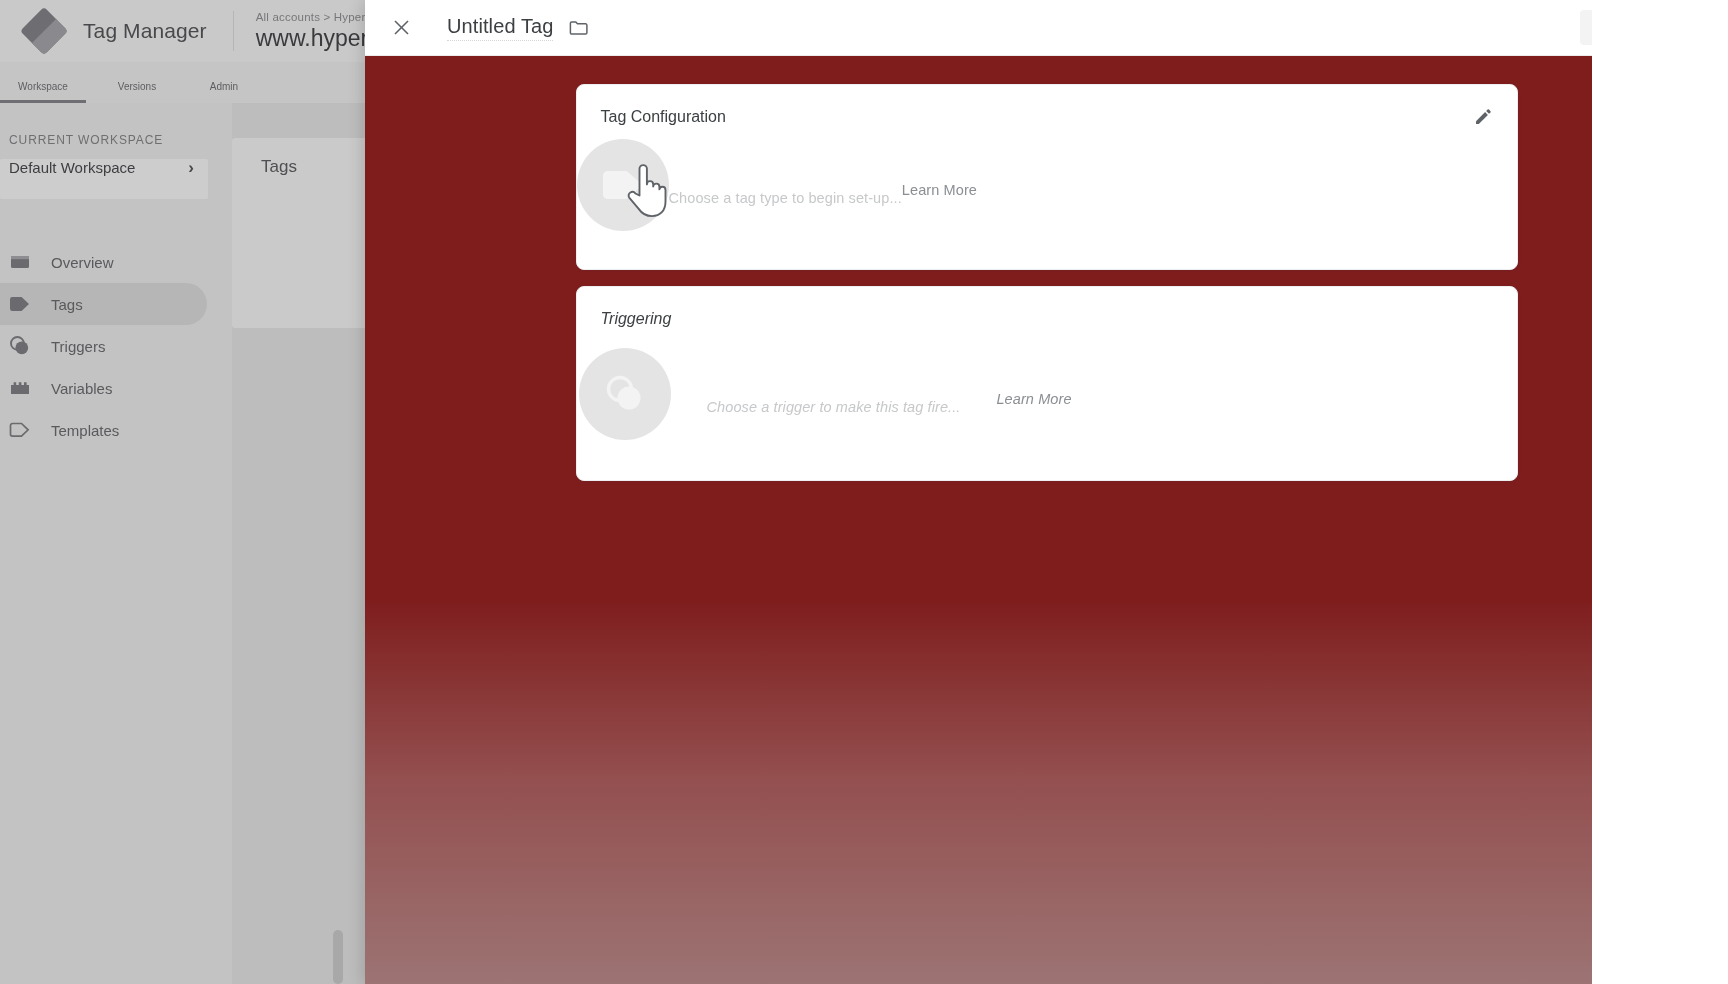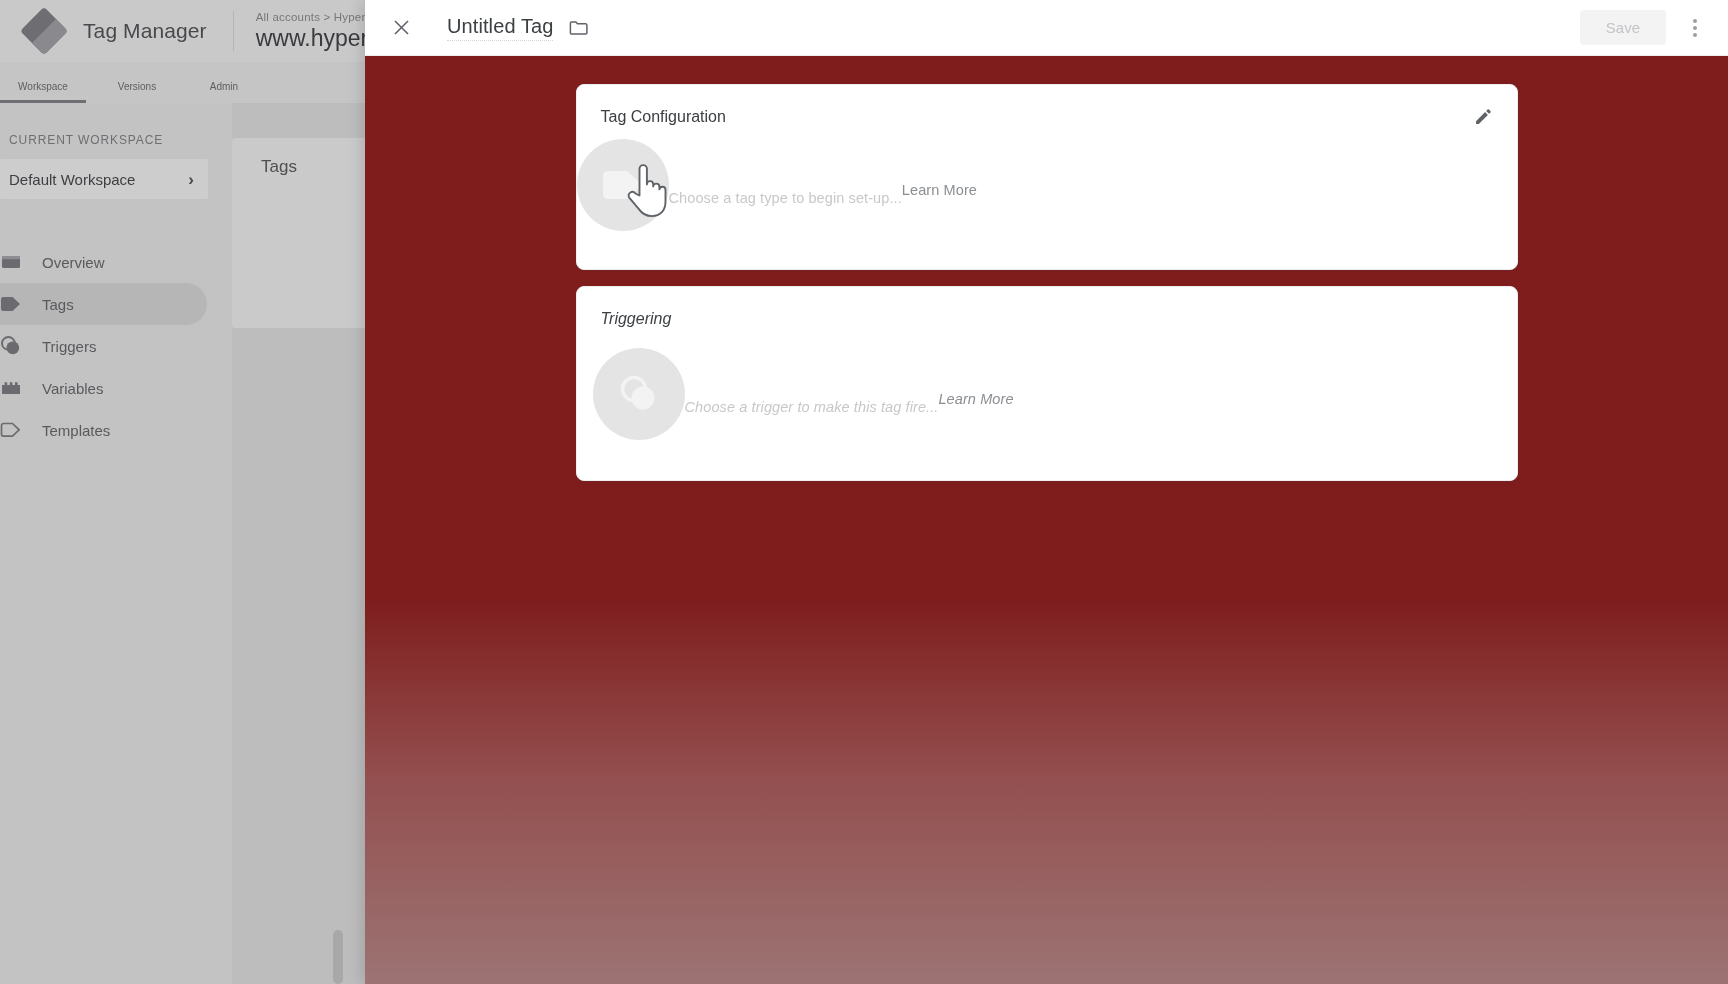--- a/index.html
+++ b/index.html
@@ -7,21 +7,21 @@
   html, body {
     width: 1728px;
     height: 984px;
     overflow: hidden;
     font-family: "Liberation Sans", sans-serif;
     background: #ffffff;
   }
 
   #app {
     position: relative;
-    width: 1728px;
+    width: 1592px;
     height: 984px;
     overflow: hidden;
   }
 
   
   .bg-app {
     position: absolute;
     inset: 0;
     background: #bdbdbd;
   }
@@ -124,37 +124,37 @@
     color: #6f6f73;
     margin: 30px 0 0 9px;
   }
 
   .ws-pill {
     margin: 12px 0 0 0;
     width: 208px;
     height: 40px;
     background: #cdcdcd;
     display: flex;
-    align-items: center;
+    align-items: flex-start;
     justify-content: space-between;
     padding: 0 14px 0 9px;
     border-radius: 2px;
   }
   .ws-pill-name { font-size: 15px; color: #3e3e42; }
   .ws-chevron {
     font-size: 17px; color: #4a4a4e; font-weight: bold;
     line-height: 1;
   }
 
   .nav-list { margin-top: 42px; }
   .nav-item {
     height: 42px;
     display: flex;
     align-items: center;
-    padding-left: 0;
+    padding-left: 9px;
     position: relative;
   }
   .nav-item.selected {
     background: #b6b6b6;
     border-radius: 0 22px 22px 0;
     width: 207px;
   }
   .nav-ico {
     width: 22px; height: 22px;
     margin-right: 20px;
@@ -301,21 +301,21 @@
     display: flex; align-items: center; justify-content: center;
     color: #5f6368;
   }
 
   .card-empty {
     display: flex;
     flex-direction: row;
     align-items: center;
   }
   .card-empty.tagcfg  { padding: 13px 0 38px; }
-  .card-empty.trigger { padding: 20px 16px 40px; }
+  .card-empty.trigger { padding: 20px 2px 40px; gap: 36px; }
 
   .empty-circle {
     width: 92px; height: 92px;
     border-radius: 50%;
     background: #e4e4e4;
     display: flex; align-items: center; justify-content: center;
     position: relative;
   }
   .empty-circle svg { display: block; }
 

